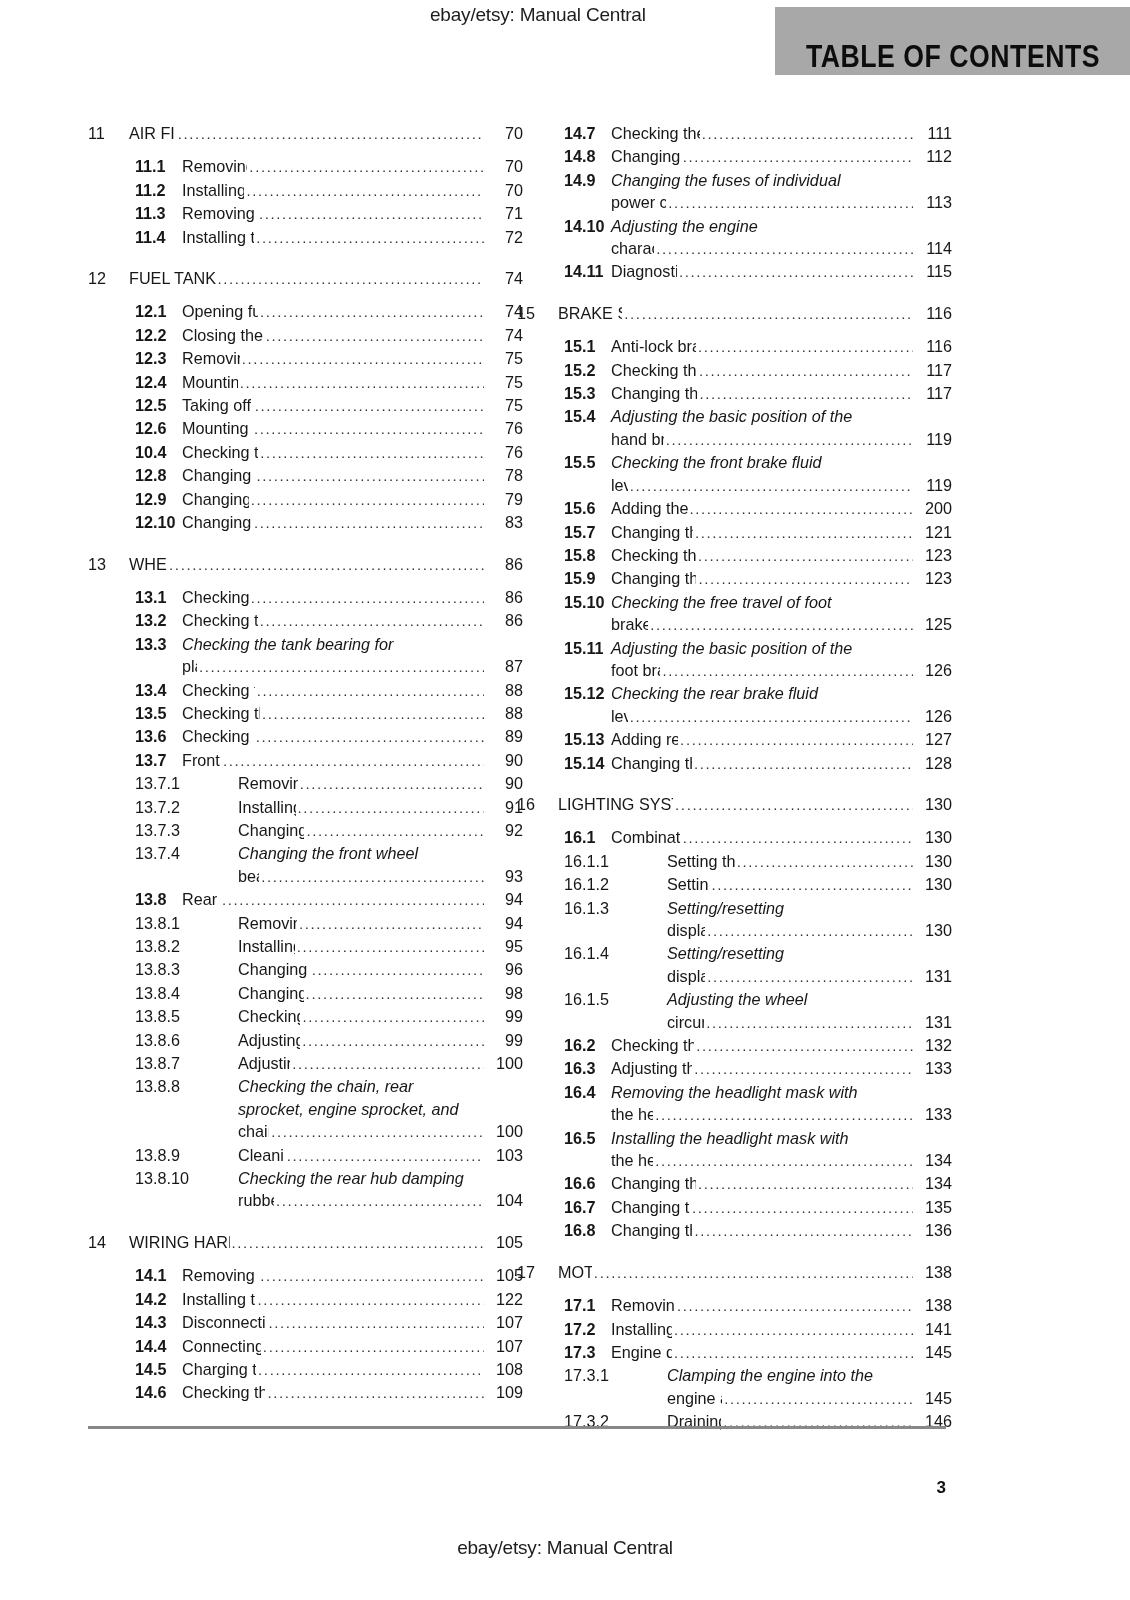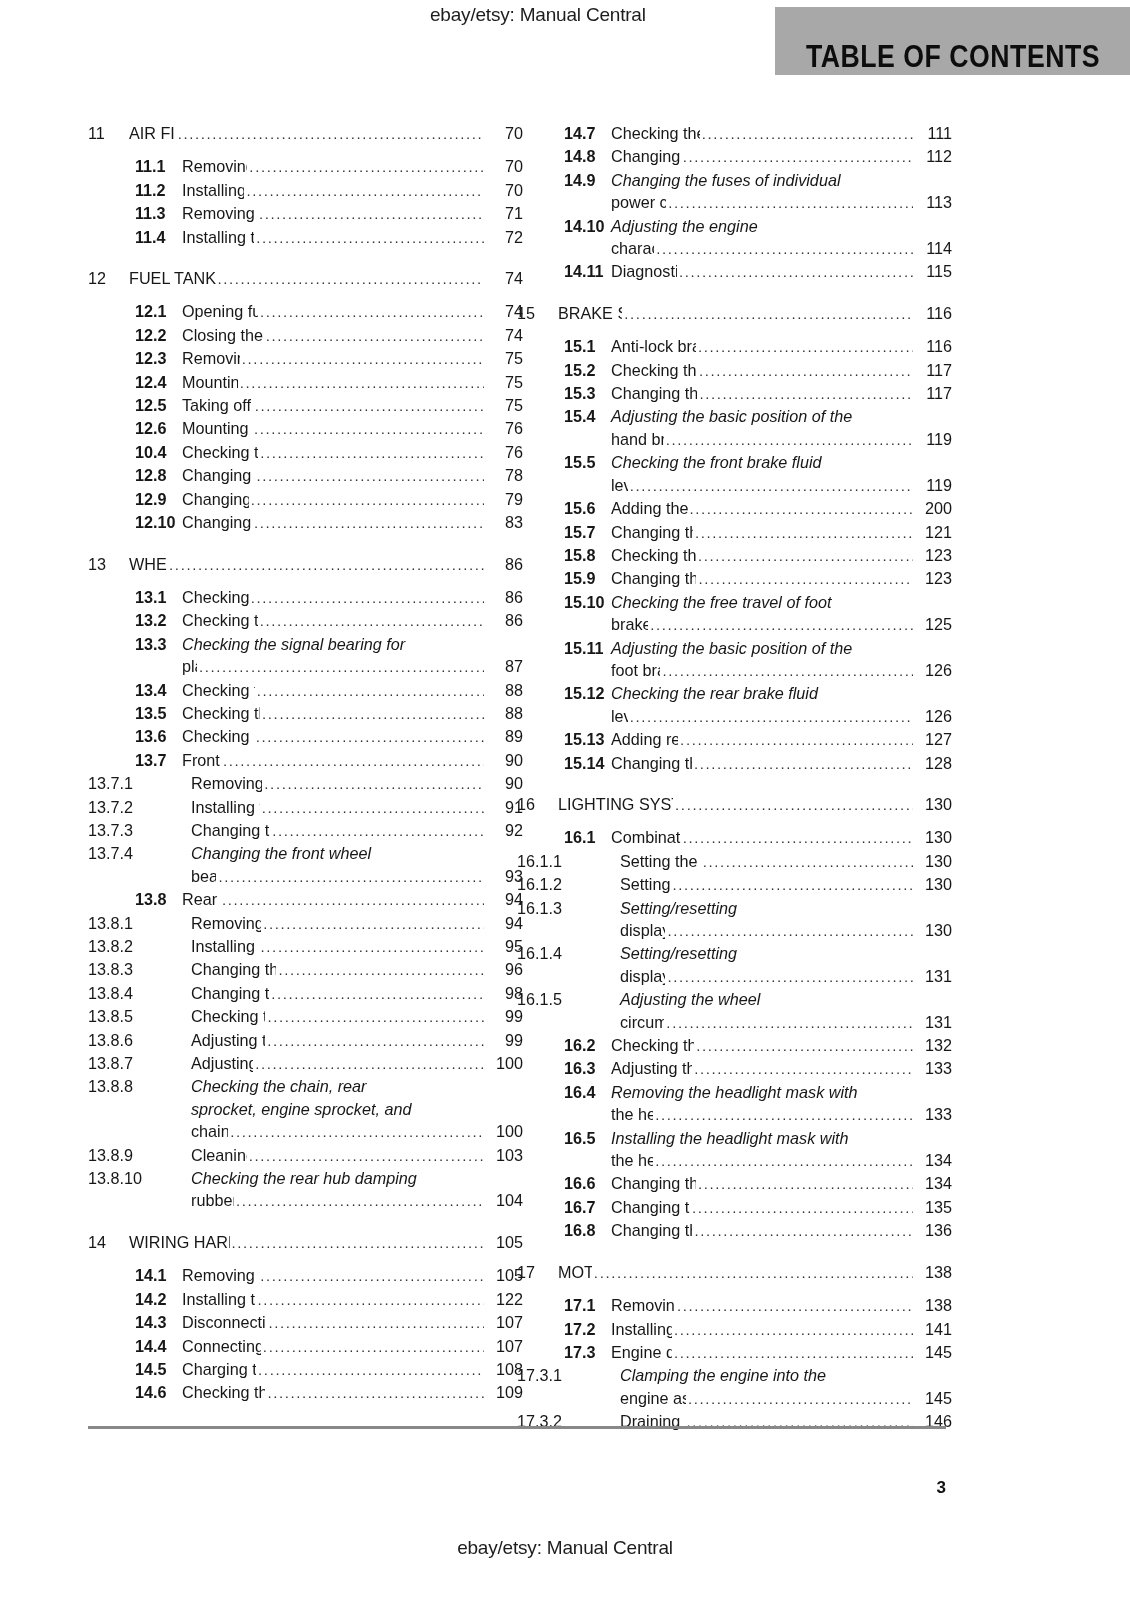--- a/index.html
+++ b/index.html
@@ -85,21 +85,21 @@
     margin-bottom: 10px;
   }
   .entry.lvl1:first-child { margin-top: 0; }
 
   .num {
     flex: 0 0 auto;
     text-align: left;
   }
   .entry.lvl1 .num { width: 41px; }
   .entry.lvl2 .num { width: 47px; margin-left: 47px; font-weight: bold; }
-  .entry.lvl3 .num { width: 75px; }
+  .entry.lvl3 .num { width: 75px; margin-left: 47px; }
 
   .title-wrap {
     flex: 1 1 auto;
     min-width: 0;
     display: block;
     white-space: normal;
   }
   .entry.lvl3 .title-wrap { padding-left: 28px; }
 
   .title-line {
@@ -363,21 +363,21 @@
           <div class="title-line">
             <span class="ttext">Checking the tire condition</span>
             <span class="leader">..................................................................................................</span>
             <span class="pg">86</span>
           </div>
         </div>
       </div>
       <div class="entry lvl2">
         <span class="num">13.3</span>
         <div class="title-wrap">
-          <div class="cont-line">Checking the signal bearing for</div>
+          <div class="cont-line">Checking the tank bearing for</div>
           <div class="title-line">
             <span class="ttext">play</span>
             <span class="leader">..................................................................................................</span>
             <span class="pg">87</span>
           </div>
         </div>
       </div>
       <div class="entry lvl2">
         <span class="num">13.4</span>
         <div class="title-wrap">

